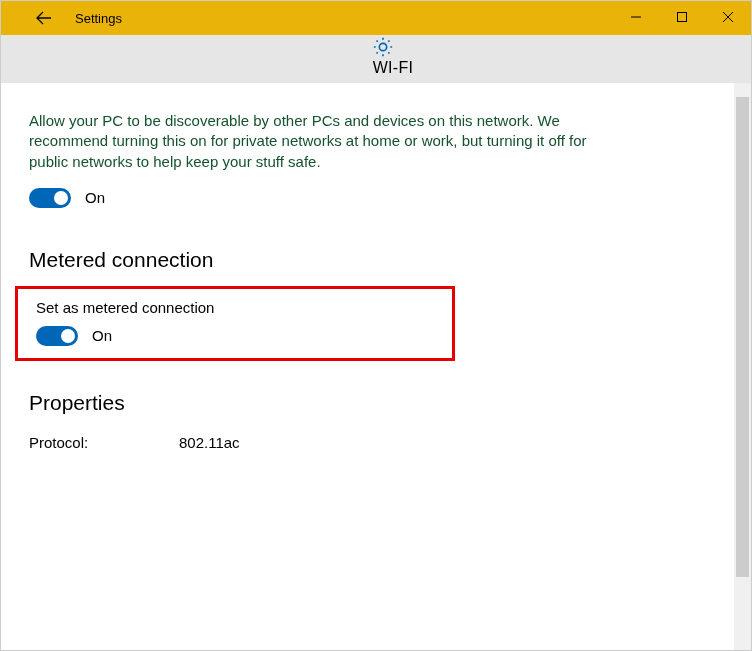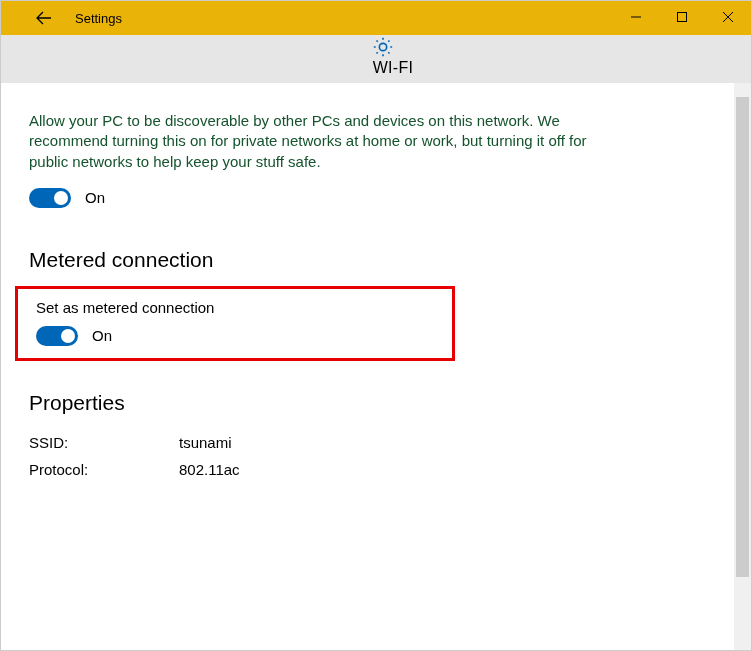--- a/index.html
+++ b/index.html
@@ -187,22 +187,18 @@
       <div class="toggle-row">
         <div class="toggle">
             <div class="knob"></div>
           </div>
         <div class="toggle-label">On</div>
       </div>
     </div>
 
     <h2 class="section">Properties</h2>
     <div class="props-row">
-      <div class="klabel">SSID:</div>
-      <div>tsunami</div>
-    </div>
-    <div class="props-row">
       <div class="klabel">Protocol:</div>
       <div>802.11ac</div>
     </div>
 
   </div>
 </div>
 
 </body></html>

